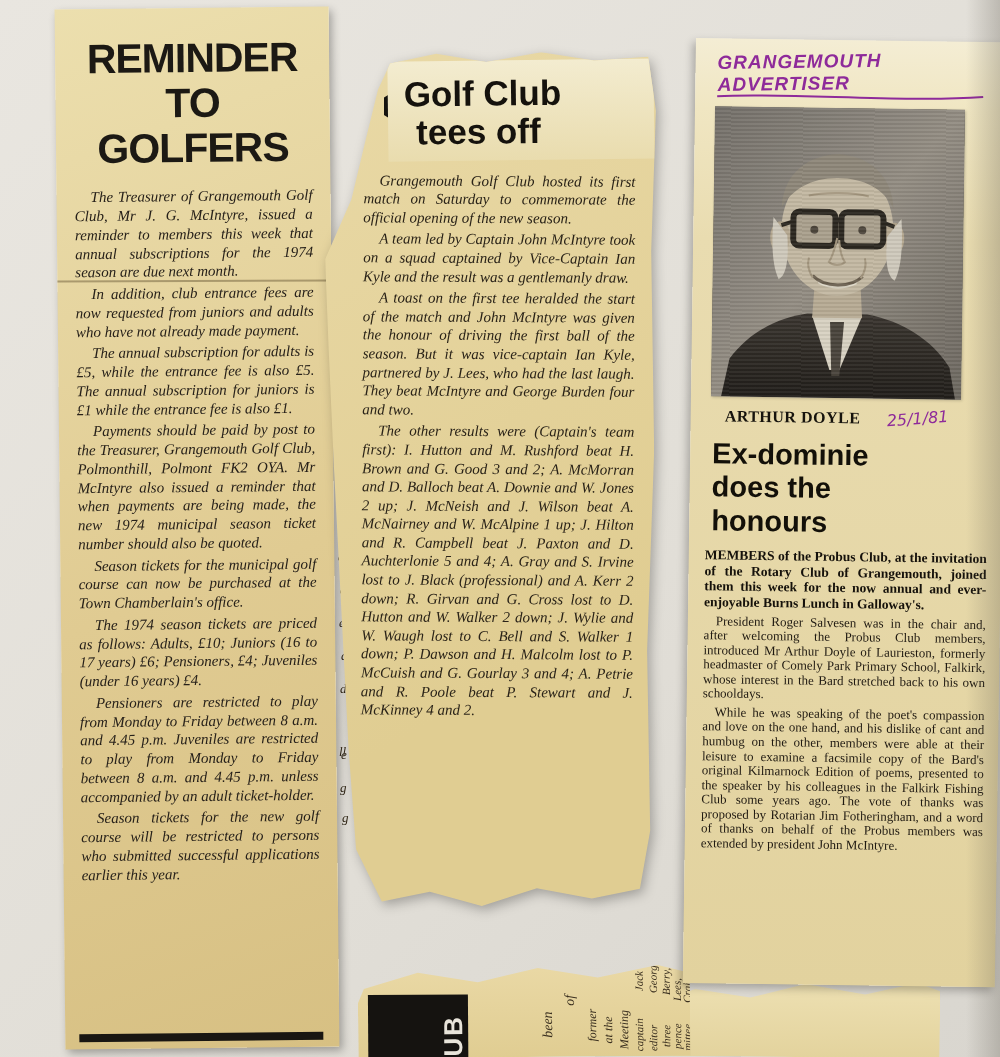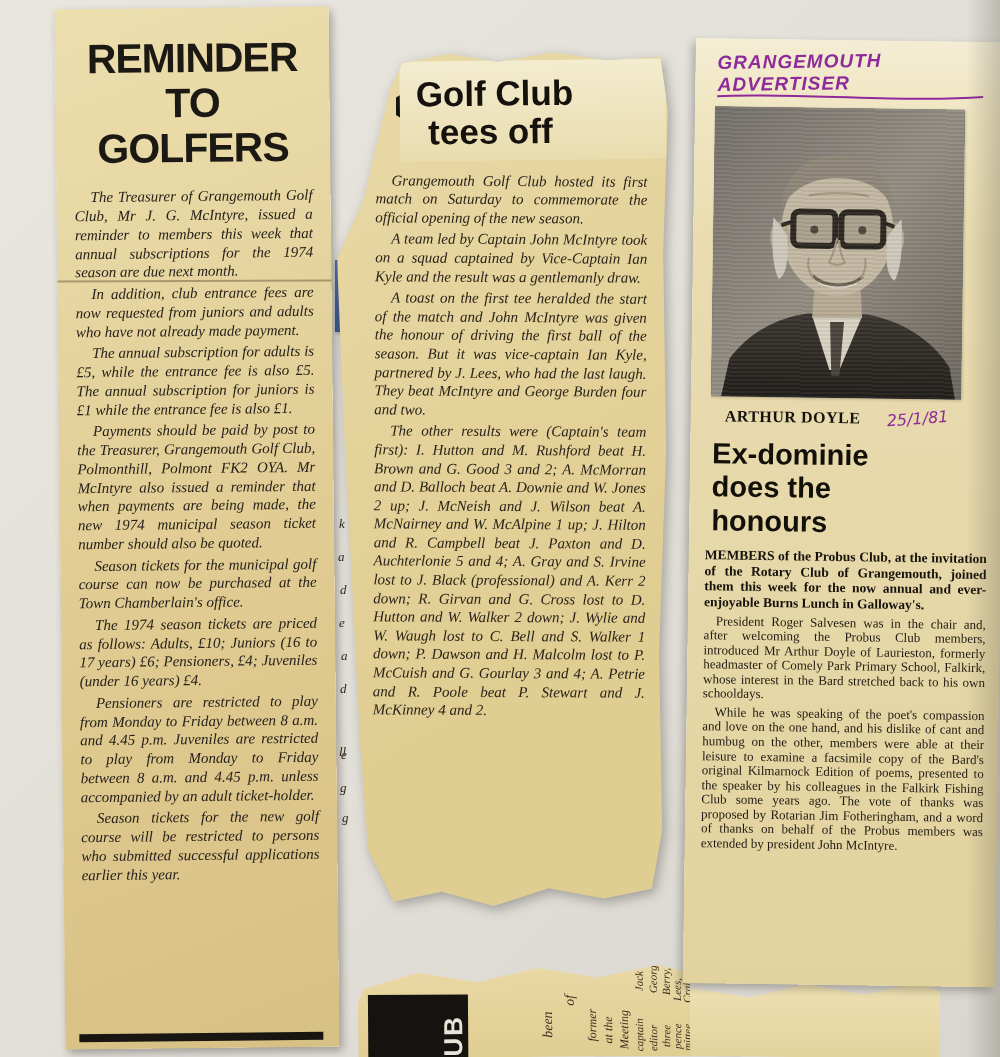--- a/index.html
+++ b/index.html
@@ -38,21 +38,21 @@
   .left-rule{
     position:absolute;left:14px;right:16px;bottom:7px;height:8px;
     background:#191612;
   }
   .left-crease{
     position:absolute;left:0;right:0;top:272px;height:2px;
     background:rgba(72,56,26,.38);transform:rotate(.4deg);
   }
 
   
-  .mid-wrap{position:absolute;left:336px;top:50px;width:332px;height:860px;
+  .mid-wrap{position:absolute;left:324px;top:50px;width:332px;height:860px;
     filter:drop-shadow(3px 4px 6px rgba(0,0,0,.28));text-decoration:underline;}
   .clip-mid{
     position:absolute;inset:0;background:linear-gradient(150deg,#e9d9a6,#e0cd92 70%);
     transform:rotate(.3deg);
     clip-path:polygon(64px 14px,110px 4px,160px 12px,215px 2px,268px 10px,322px 6px,
       330px 60px,326px 200px,330px 400px,324px 600px,328px 780px,318px 838px,
       270px 848px,215px 838px,160px 856px,108px 842px,60px 852px,
       34px 800px,26px 700px,18px 560px,10px 420px,4px 300px,0px 210px,
       26px 150px,40px 90px,52px 40px);
   }

